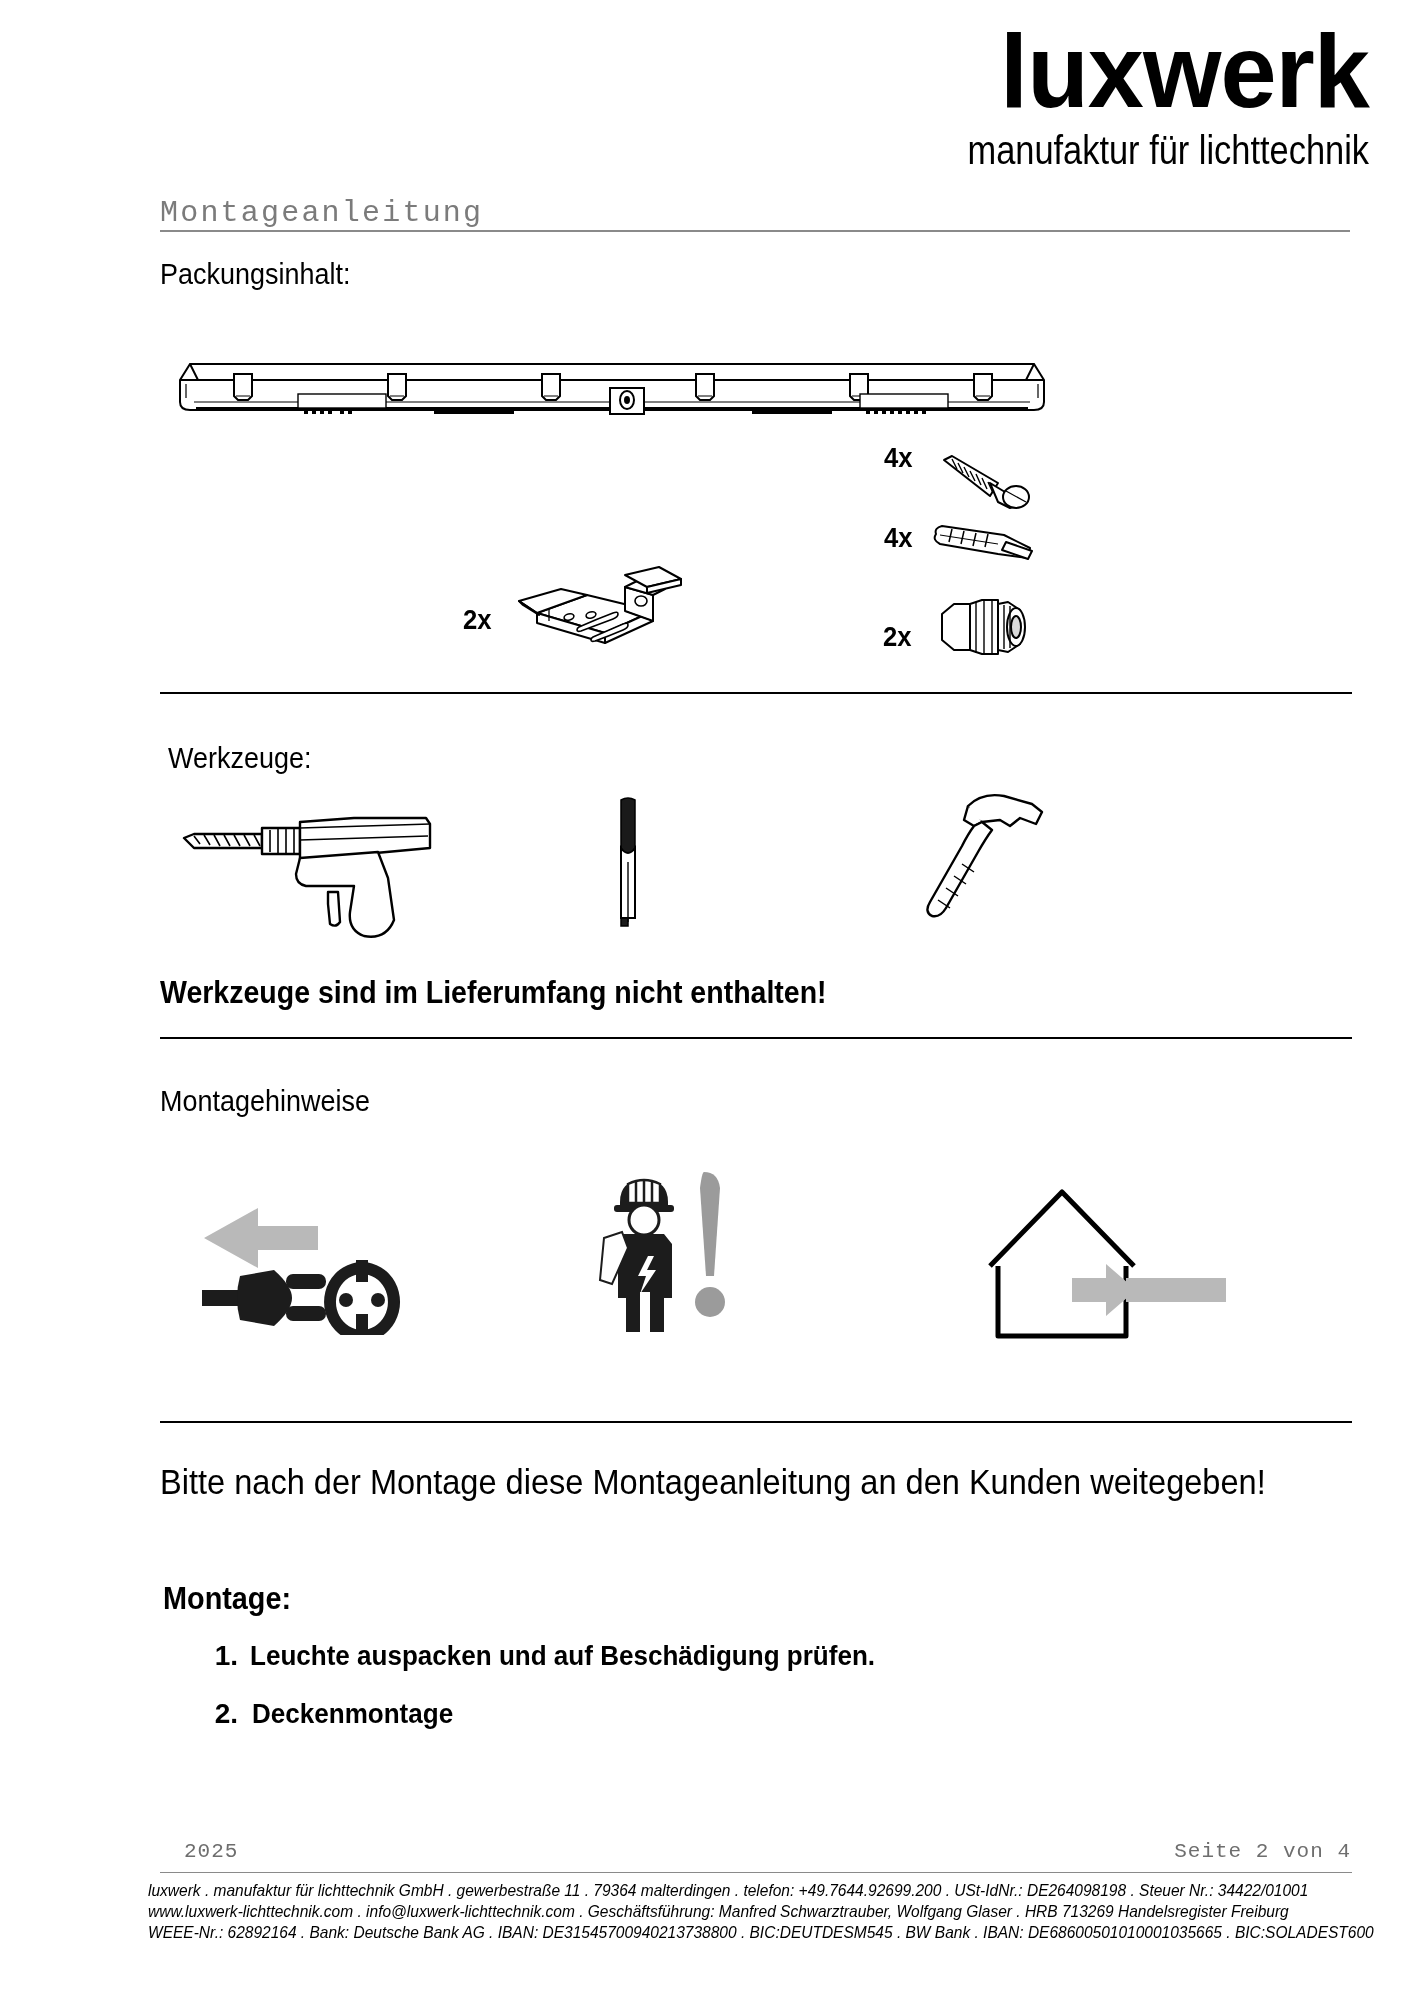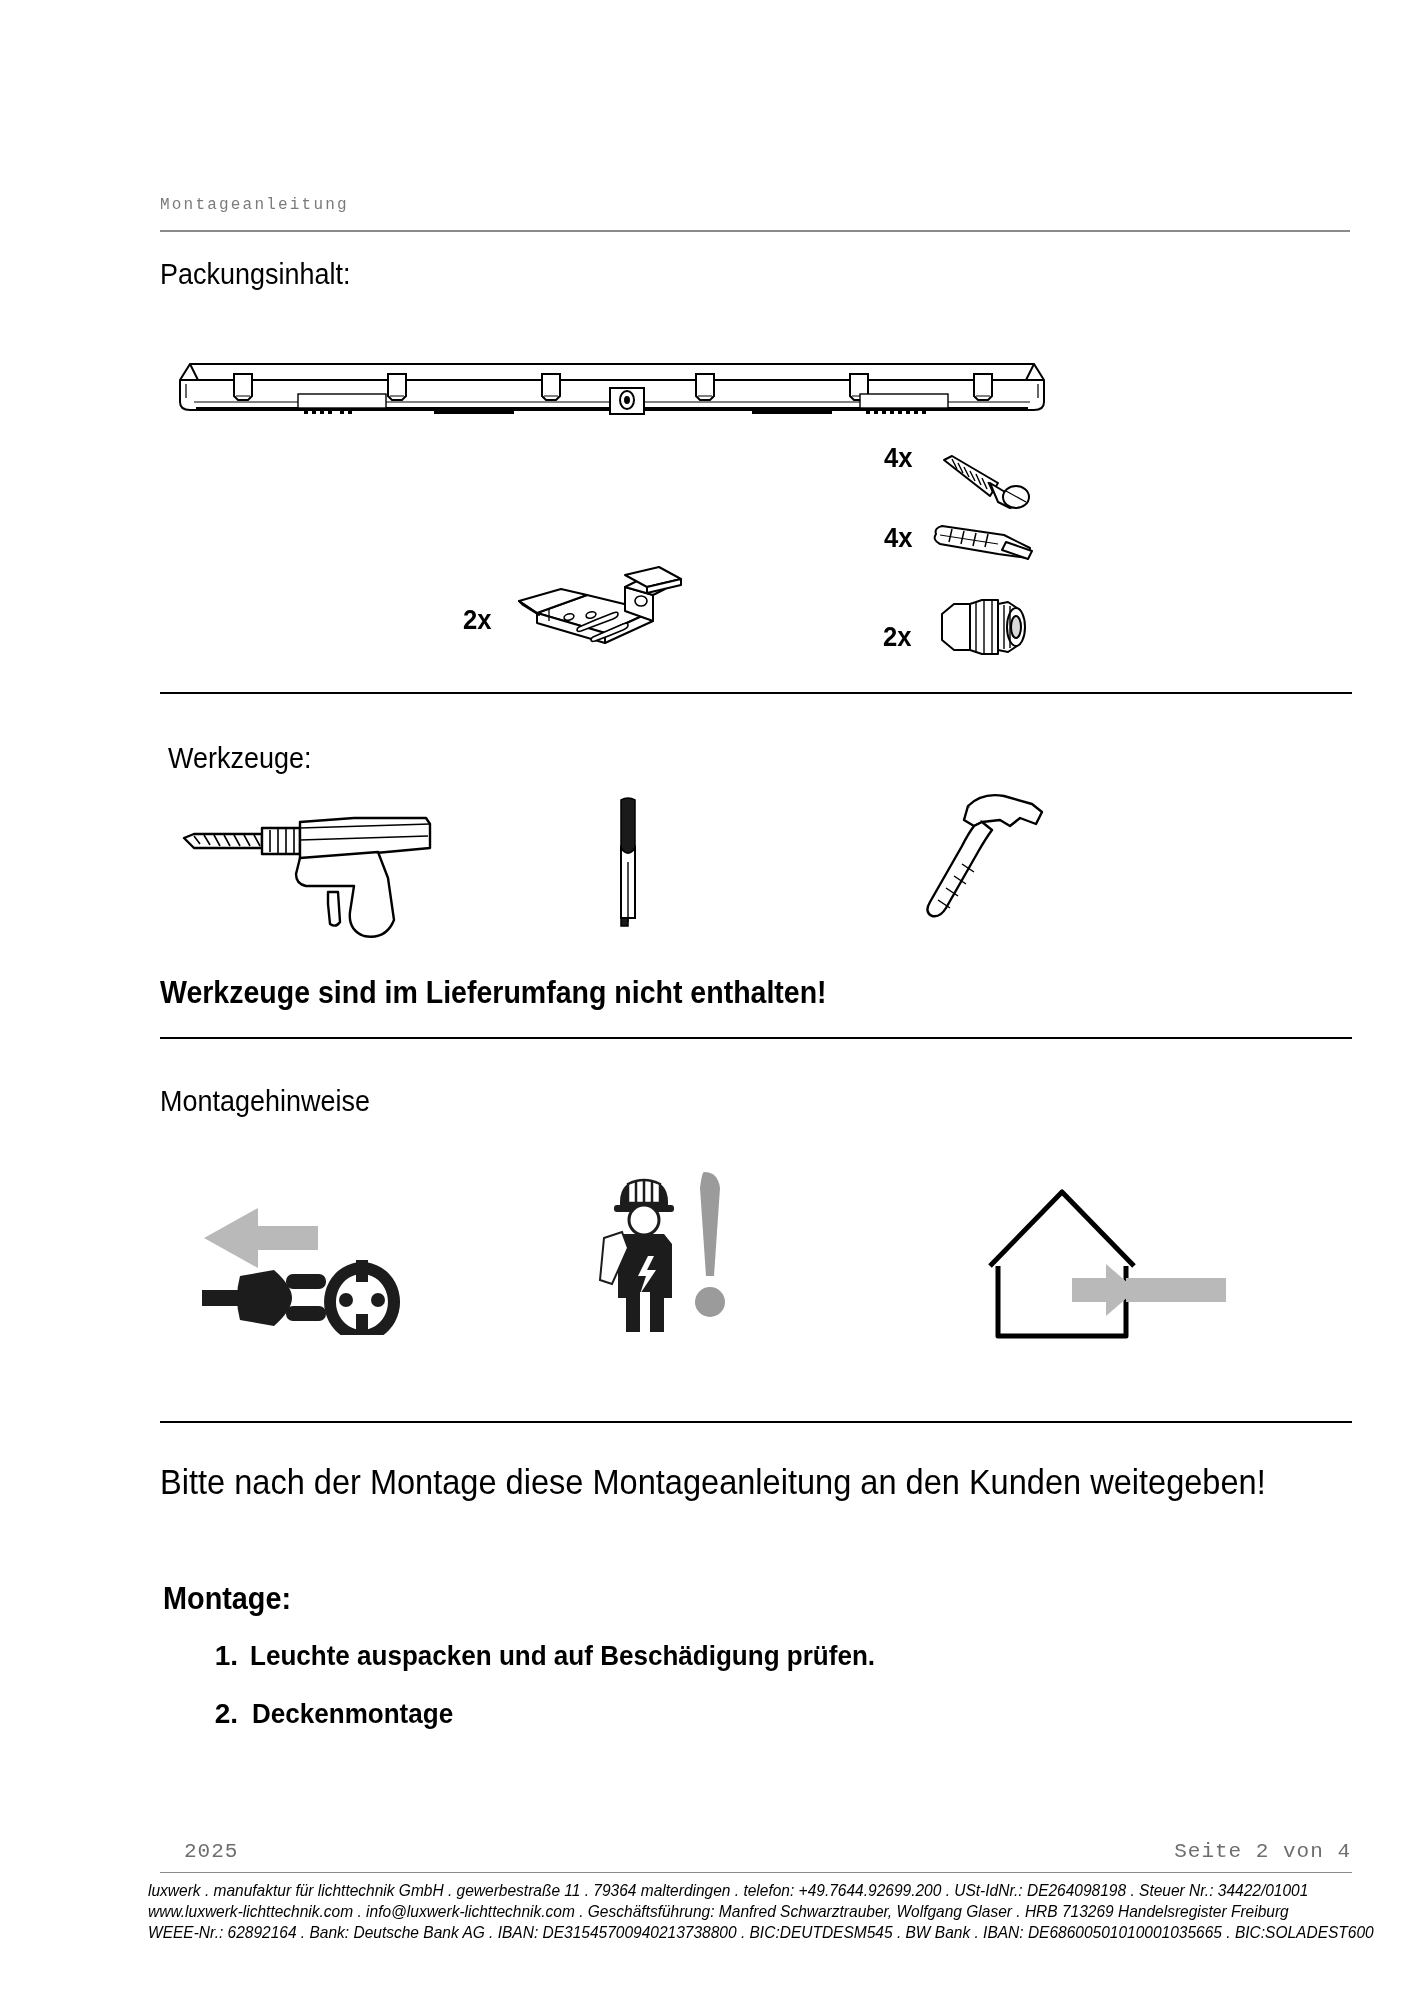--- a/index.html
+++ b/index.html
@@ -51,21 +51,21 @@
     transform: scaleX(0.86);
     transform-origin: right center;
     white-space: nowrap;
   }
 
   .doc-kind {
     position: absolute;
     left: 160px;
     top: 196px;
     font-family: "Liberation Mono", "DejaVu Sans Mono", monospace;
-    font-size: 16px;
+    font-size: 30px;
     letter-spacing: 2.2px;
     color: #7b7b7b;
   }
   .rule {
     position: absolute;
     background: #6b6b6b;
     height: 1.5px;
   }
   .rule-head {
     left: 160px;
@@ -201,20 +201,24 @@
   }
 
   svg { display:block; }
   .art { position: absolute; }
 </style>
 </head>
 <body>
 
 <div class="page">
 
+  <div class="logo-block">
+    <div class="logo-word">luxwerk</div>
+    <div class="logo-tagline">manufaktur für lichttechnik</div>
+  </div>
 
   <div class="doc-kind">Montageanleitung</div>
   <div class="rule rule-head"></div>
 
   <div class="h-sec" style="left:160px; top:258px;">Packungsinhalt:</div>
 
   <div class="art" style="left:172px; top:352px;">
     <svg width="880" height="70" viewBox="0 0 880 70">
       <g fill="none" stroke="#000" stroke-width="2">
         <path d="M8,28 L18,12 L862,12 L872,28 L872,50 Q872,58 862,58 L18,58 Q8,58 8,50 Z" fill="#fff"></path>

